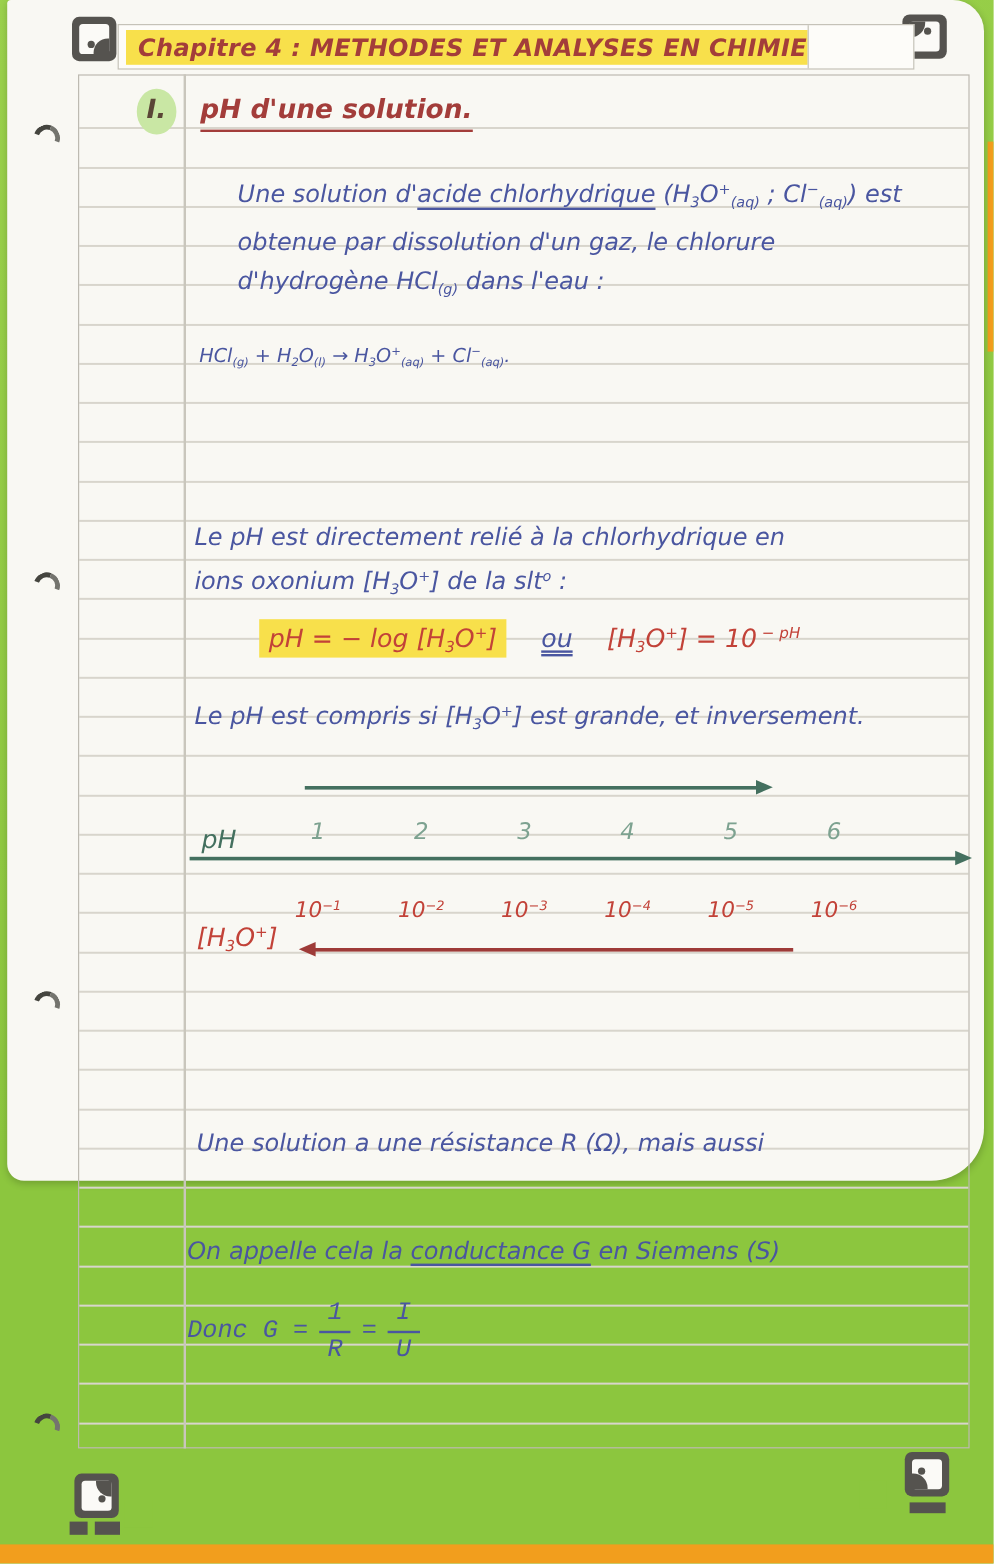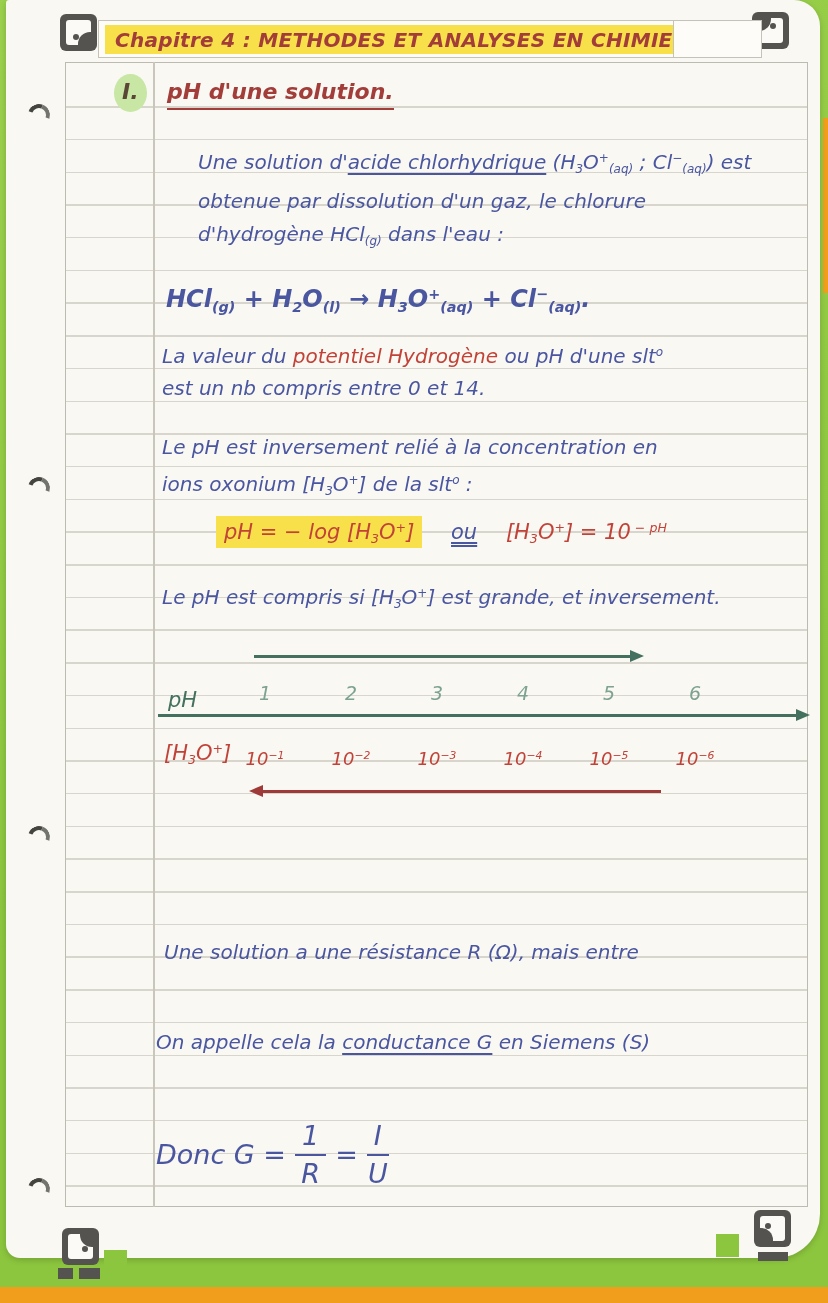--- a/index.html
+++ b/index.html
@@ -9,21 +9,21 @@
     --teal:#44705f; --teal-lt:#7da290; --hl:#f8e04b; --hl-green:#c9e7a4;
     --marker:#55534f; --numeral:#5a4636;
   }
   *{margin:0;padding:0;box-sizing:border-box;}
   html,body{width:828px;height:1303px;}
   body{position:relative;overflow:hidden;
     background:linear-gradient(160deg,var(--bg-green-lt),var(--bg-green) 60%);
     font-family:"DejaVu Sans",sans-serif;}
   .orange-bar{position:absolute;left:0;right:0;bottom:0;height:16px;background:var(--orange);}
   .orange-sliver{position:absolute;right:0;top:118px;width:5px;height:175px;background:var(--orange);}
-  .page{position:absolute;left:6px;top:0;width:814px;height:1258px;background:var(--paper);
+  .page{position:absolute;left:6px;top:0;width:814px;height:984px;background:var(--paper);
     border-radius:3px 26px 44px 14px;box-shadow:0 2px 6px rgba(0,0,0,.18);}
   
   .marker{position:absolute;width:37px;height:37px;background:var(--marker);border-radius:6px;}
   .m-in{position:absolute;inset:6px;background:#fbfaf7;border-radius:3px;}
   .m-notch{position:absolute;right:6px;bottom:6px;width:13px;height:13px;background:var(--marker);border-top-left-radius:12px;}
   .m-dot{position:absolute;left:13px;bottom:11px;width:6px;height:6px;background:var(--marker);border-radius:50%;}
   
   .title-row{position:absolute;left:92px;top:20px;width:664px;height:38px;border:1.5px solid #c5c2b8;
     display:flex;background:#fdfcf9;}
   .title-cell{flex:1;display:flex;align-items:center;padding-left:6px;overflow:hidden;}
@@ -32,21 +32,21 @@
     font-size:20px;padding:3px 10px 2px;white-space:nowrap;letter-spacing:.3px;}
   
   .frame{position:absolute;left:59px;top:62px;width:743px;height:1145px;border:1px solid var(--frame);
     background:repeating-linear-gradient(to bottom,transparent 0 31.2px,var(--rule) 31.2px 32.7px);
     background-position:0 12px;}
   .margin-line{position:absolute;left:147px;top:62px;width:1.5px;height:1145px;background:#c9c6bc;}
   .hole{position:absolute;left:22px;width:22px;height:22px;border-radius:50%;border:4px solid transparent;
     border-top-color:#45453f;border-right-color:#74746e;transform:rotate(-25deg);}
   
   .hw{position:absolute;font-style:italic;color:var(--blue);font-size:20px;line-height:32.7px;white-space:nowrap;}
-  .hw-red{color:var(--red);} .hw-green{color:var(--green-ink);}
+  .hw-red{color:var(--red);margin-top:28px;} .hw-green{color:var(--green-ink);}
   .sub{font-size:.6em;vertical-align:-.35em;}
   .sup{font-size:.6em;vertical-align:.55em;}
   .u{text-decoration:underline;text-underline-offset:4px;text-decoration-thickness:1.5px;}
   .red{color:var(--red);}
   .uu{text-decoration:underline double;text-underline-offset:3px;font-style:italic;}
   .sec-head{font-size:22px;font-weight:600;font-style:italic;}
   .numeral{display:inline-block;background:var(--hl-green);border-radius:50%;padding:2px 8px 3px;
     color:var(--numeral);font-weight:700;font-size:22px;font-style:italic;}
   .head-underline{border-bottom:2.5px solid var(--darkred);padding-bottom:4px;color:var(--darkred);}
   .hl-yellow{background:var(--hl);padding:4px 8px;}
@@ -108,29 +108,25 @@
     <span class="numeral">I.</span>
     <span class="sec-head head-underline" style="margin-left:14px;">pH d'une solution.</span>
   </div>
 
   <div class="hw" style="left:160px;top:142px;margin-left:32px;">
     <div><span>Une solution d'</span><span class="u">acide chlorhydrique</span><span> (H</span><span class="sub">3</span><span>O</span><span class="sup">+</span><span class="sub">(aq)</span><span> ; Cl</span><span class="sup">−</span><span class="sub">(aq)</span><span>) est</span></div>
     <div>obtenue par dissolution d'un gaz, le chlorure</div>
     <div><span>d'hydrogène HCl</span><span class="sub">(g)</span><span> dans l'eau :</span></div>
   </div>
 
-  <div class="hw" style="left:160px;top:278px;font-size:24px;font-weight:bold;"><span>HCl</span><span class="sub">(g)</span><span> + H</span><span class="sub">2</span><span>O</span><span class="sub">(l)</span><span> → H</span><span class="sub">3</span><span>O</span><span class="sup">+</span><span class="sub">(aq)</span><span> + Cl</span><span class="sup">−</span><span class="sub">(aq)</span><span>.</span></div>
-
-  <div class="hw" style="left:156px;top:336px;">
-    <div><span>La valeur du </span><span class="red">potentiel Hydrogène</span><span> ou pH d'une slt</span><span class="sup">o</span></div>
-    <div>est un nb compris entre 0 et 14.</div>
-  </div>
+  <div class="hw" style="left:160px;top:278px;font-size:16px;"><span>HCl</span><span class="sub">(g)</span><span> + H</span><span class="sub">2</span><span>O</span><span class="sub">(l)</span><span> → H</span><span class="sub">3</span><span>O</span><span class="sup">+</span><span class="sub">(aq)</span><span> + Cl</span><span class="sup">−</span><span class="sub">(aq)</span><span>.</span></div>
+
 
   <div class="hw" style="left:156px;top:431px;">
-    <div>Le pH est inversement relié à la concentration en</div>
+    <div>Le pH est directement relié à la chlorhydrique en</div>
     <div><span>ions oxonium [H</span><span class="sub">3</span><span>O</span><span class="sup">+</span><span>] de la slt</span><span class="sup">o</span><span> :</span></div>
   </div>
 
   <div class="hw" style="left:210px;top:512px;font-size:21px;">
     <span class="hl-yellow hw-red"><span>pH = − log [H</span><span class="sub">3</span><span>O</span><span class="sup">+</span><span>]</span></span>
     <span class="uu" style="margin:0 22px;">ou</span>
     <span class="hw-red"><span>[H</span><span class="sub">3</span><span>O</span><span class="sup">+</span><span>] = 10</span><span class="sup"> − pH</span></span>
   </div>
 
   <div class="hw" style="left:156px;top:577px;"><span>Le pH est compris si [H</span><span class="sub">3</span><span>O</span><span class="sup">+</span><span>] est grande, et inversement.</span></div>
@@ -161,26 +157,26 @@
     <span class="cell44 conc-val"><span>10</span><span class="sup">−3</span></span>
     <span class="cell44 conc-val"><span>10</span><span class="sup">−4</span></span>
     <span class="cell44 conc-val"><span>10</span><span class="sup">−5</span></span>
     <span class="cell44 conc-val"><span>10</span><span class="sup">−6</span></span>
   </div>
   <div class="h-arrow to-left" style="left:255px;top:790px;width:400px;color:#9e3b38;"></div>
 
 
 
   <div class="hw" style="left:158px;top:936px;">
-    <div>Une solution a une résistance R (Ω), mais entre</div>
+    <div>Une solution a une résistance R (Ω), mais aussi</div>
   </div>
 
   <div class="hw" style="left:150px;top:1026px;"><span>On appelle cela la </span><span class="u">conductance G</span><span> en Siemens (S)</span></div>
 
-  <div class="hw donc" style="left:150px;top:1120px;font-size:27px;">
+  <div class="hw donc" style="left:150px;top:1082px;font-size:21px;font-family:Liberation Mono, monospace;">
     <span>Donc  G  =</span>
     <span class="frac">
       <span class="num">1</span>
       <span class="den">R</span>
     </span>
     <span>=</span>
     <span class="frac">
       <span class="num">I</span>
       <span class="den">U</span>
     </span>

